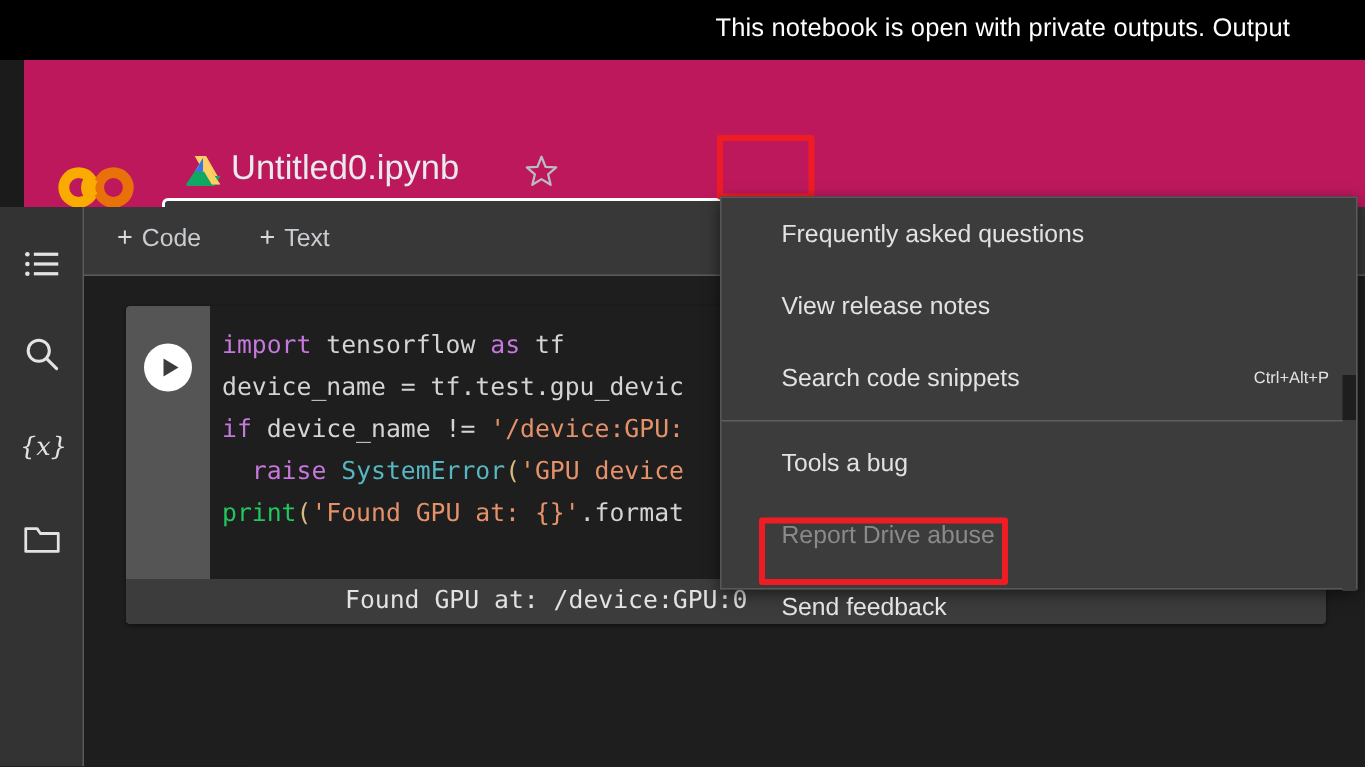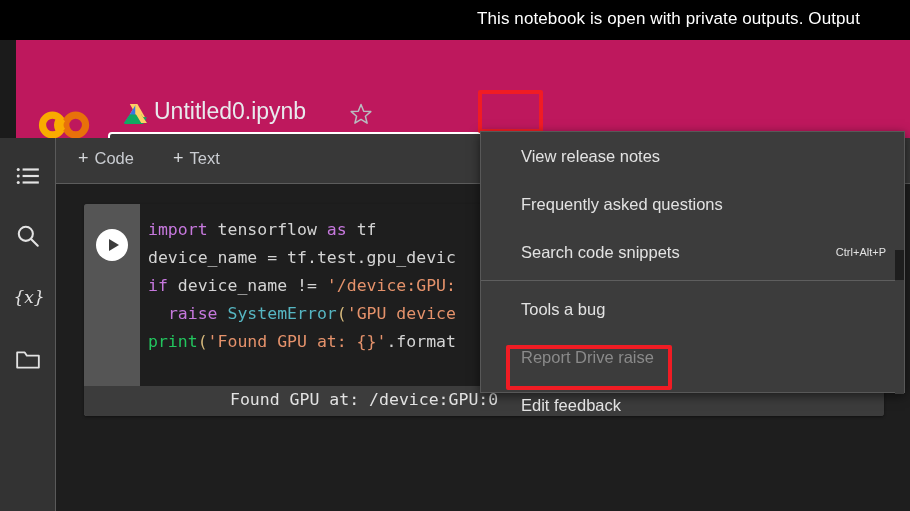--- a/index.html
+++ b/index.html
@@ -272,38 +272,38 @@
     </div>
     <div class="code-area"><div><span class="t-kw">import</span><span class="t-plain"> tensorflow </span><span class="t-kw">as</span><span class="t-plain"> tf</span></div><div><span class="t-plain">device_name = tf.test.gpu_devic</span></div><div><span class="t-kw">if</span><span class="t-plain"> device_name != </span><span class="t-str">'/device:GPU:</span></div><div><span class="t-plain">  </span><span class="t-kw">raise</span><span class="t-plain"> </span><span class="t-fn">SystemError</span><span class="t-punc">(</span><span class="t-str">'GPU device</span></div><div><span class="t-call">print</span><span class="t-punc">(</span><span class="t-str">'Found GPU at: {}'</span><span class="t-plain">.format</span></div></div>
     <div class="out-area">
       <div class="out-text">Found GPU at: /device:GPU:0</div>
     </div>
   </div>
 
   <div class="menu-popup">
     <div id="help-items">
         <div class="mi">
+          <span>Frequently asked questions</span>
+        </div>
+        <div class="mi">
           <span>View release notes</span>
-        </div>
-        <div class="mi">
-          <span>Frequently asked questions</span>
         </div>
         <div class="mi">
           <span>Search code snippets</span>
           <span class="shortcut">Ctrl+Alt+P</span>
         </div>
         <div class="mi-sep"></div>
         <div class="mi">
           <span>Tools a bug</span>
         </div>
         <div class="mi disabled">
-          <span>Report Drive raise</span>
-        </div>
-        <div class="mi">
-          <span>Edit feedback</span>
+          <span>Report Drive abuse</span>
+        </div>
+        <div class="mi">
+          <span>Send feedback</span>
         </div>
       </div>
     <div class="menu-scroll">
       <div class="thumb"></div>
     </div>
   </div>
   <div class="hl-feedback" style="border-color: rgb(240, 28, 36);"></div>
 
 </div>
 

